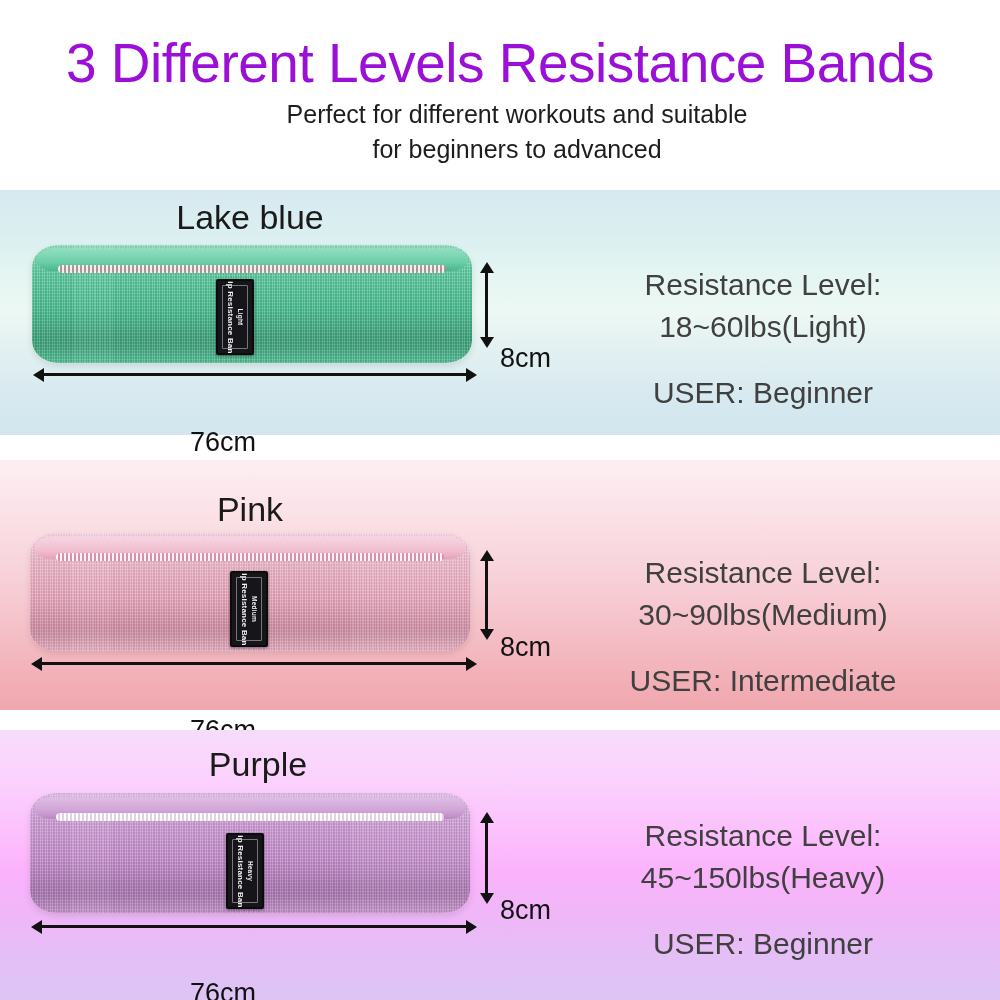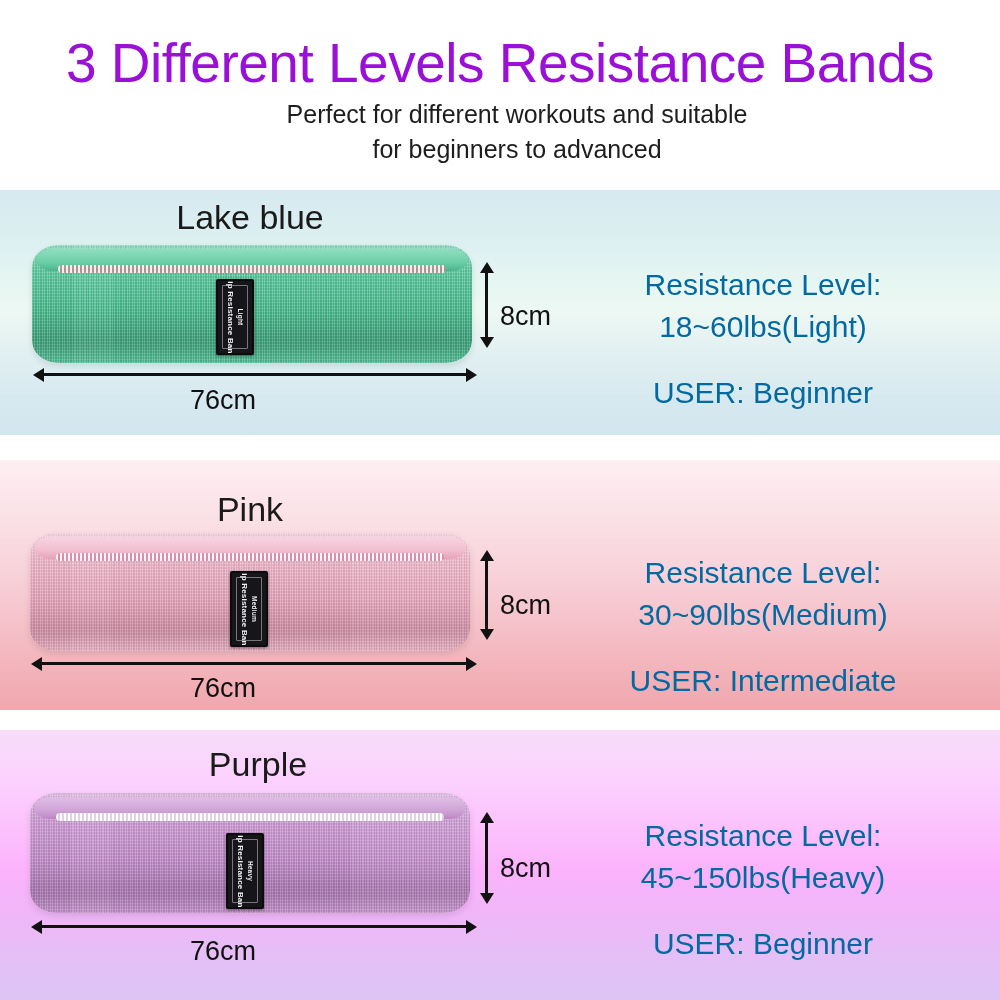--- a/index.html
+++ b/index.html
@@ -229,28 +229,29 @@
     border-bottom: 7px solid transparent;
   }
   .dim-h .head-l { left: 0;  border-right: 11px solid #111; }
   .dim-h .head-r { right: 0; border-left: 11px solid #111; }
 
   .dim-label {
     position: absolute;
     font-size: 27px;
     color: #111;
     white-space: nowrap;
+    margin-top: 42px;
   }
 
   
   .spec {
     position: absolute;
     width: 400px;
     text-align: center;
-    color: #0369a1;
+    color: #404040;
   }
   .spec-line {
     display: block;
     font-size: 30px;
     line-height: 42px;
     white-space: nowrap;
   }
   .spec-user {
     display: block;
     font-size: 30px;

